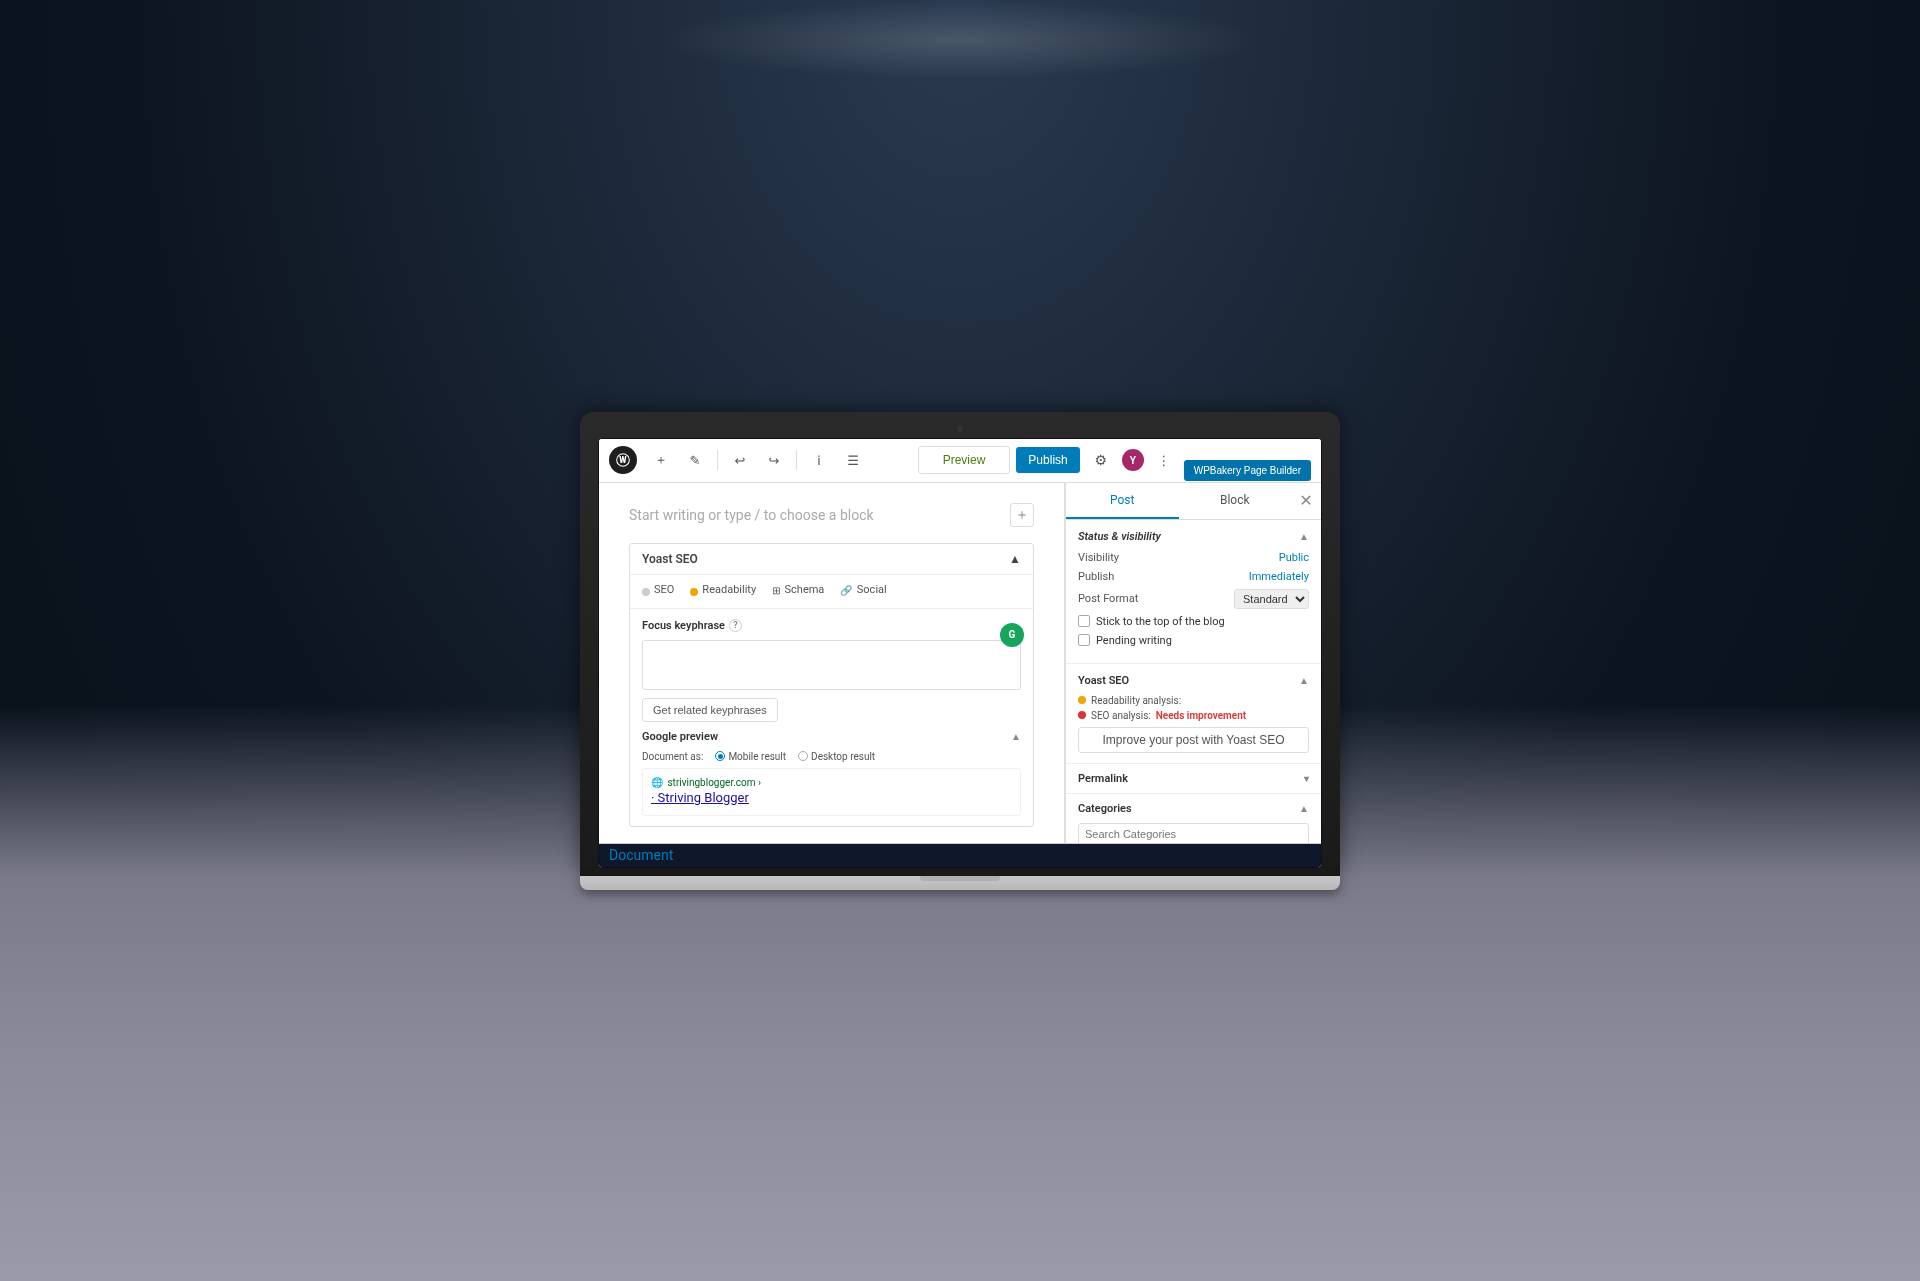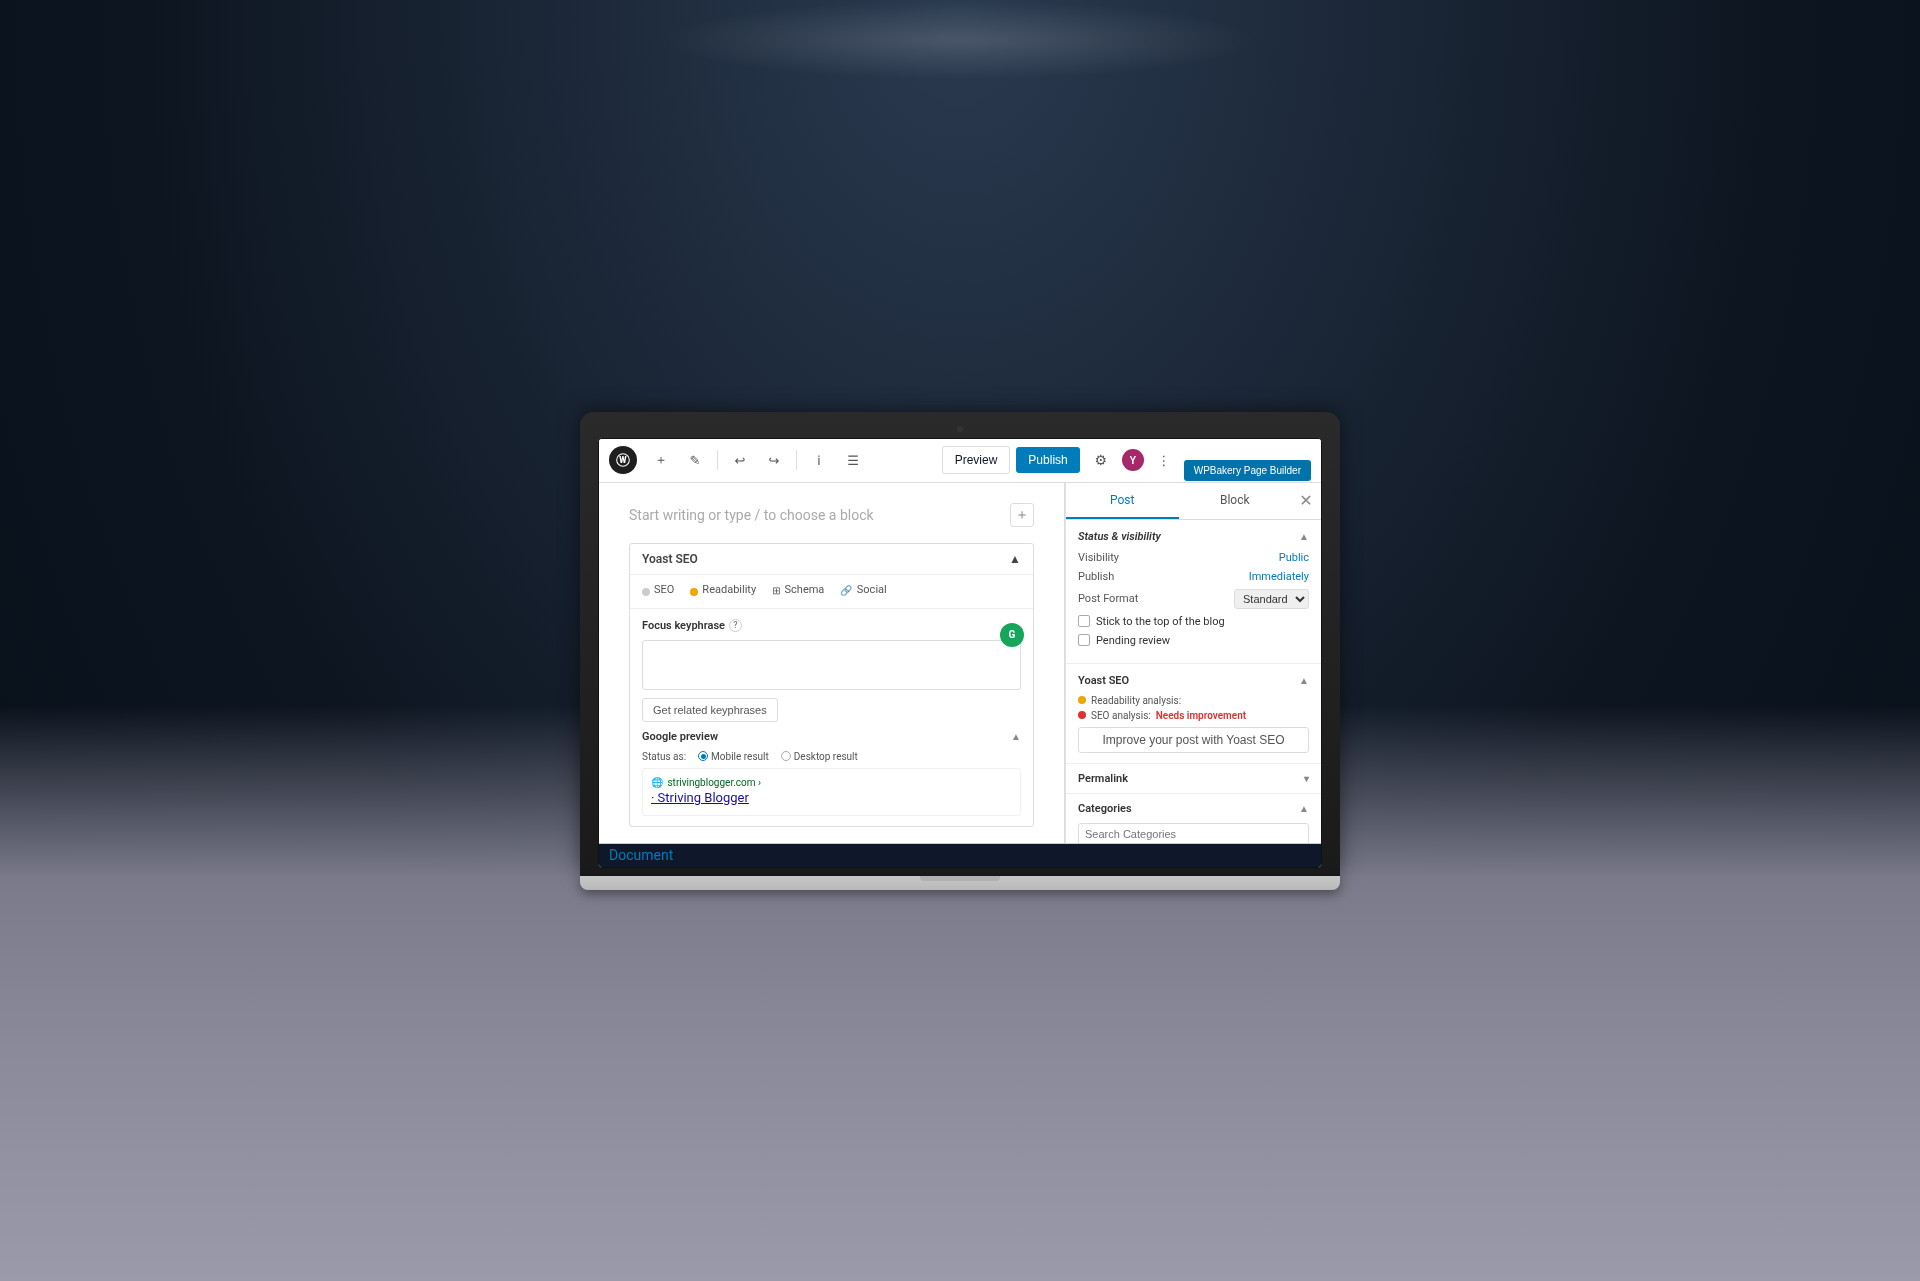--- a/index.html
+++ b/index.html
@@ -107,27 +107,27 @@
       align-items: center;
       justify-content: center;
       color: #555;
       font-size: 13px;
     }
 
     .toolbar-separator { width: 1px; height: 20px; background: #ddd; margin: 0 2px; }
     .toolbar-spacer { flex: 1; }
 
     .btn-preview {
-      padding: 6px 12px;
+      padding: 6px 24px;
       border: 1px solid #ddd;
       background: #fff;
       border-radius: 3px;
       font-size: 12px;
       cursor: pointer;
-      color: #0f172a;
+      color: #4d7c0f;
     }
 
     .btn-publish {
       padding: 6px 12px;
       background: #007cba;
       color: #fff;
       border: none;
       border-radius: 3px;
       font-size: 12px;
       cursor: pointer;
@@ -656,21 +656,21 @@
               <button class="get-keyphrases-btn">Get related keyphrases</button>
 
               
               <div class="google-preview">
                 <div class="google-preview-header">
                   <span>Google preview</span>
                   <span class="chevron">▲</span>
                 </div>
 
                 <div class="preview-as">
-                  <span>Status as:</span>
+                  <span>Document as:</span>
                   <label class="radio-option">
                     <span class="radio-circle selected"></span>
                     <span>Mobile result</span>
                   </label>
                   <label class="radio-option">
                     <span class="radio-circle"></span>
                     <span>Desktop result</span>
                   </label>
                 </div>
 
@@ -718,21 +718,21 @@
               </select>
             </div>
 
             <div class="checkbox-row">
               <div class="cb"></div>
               <span>Stick to the top of the blog</span>
             </div>
 
             <div class="checkbox-row">
               <div class="cb"></div>
-              <span>Pending review</span>
+              <span>Pending writing</span>
             </div>
           </div>
 
           <div class="yoast-sidebar-section">
             <div class="yoast-section-header">
               <span>Yoast SEO</span>
               <span class="chevron">▲</span>
             </div>
 
             <div class="readability-row">

